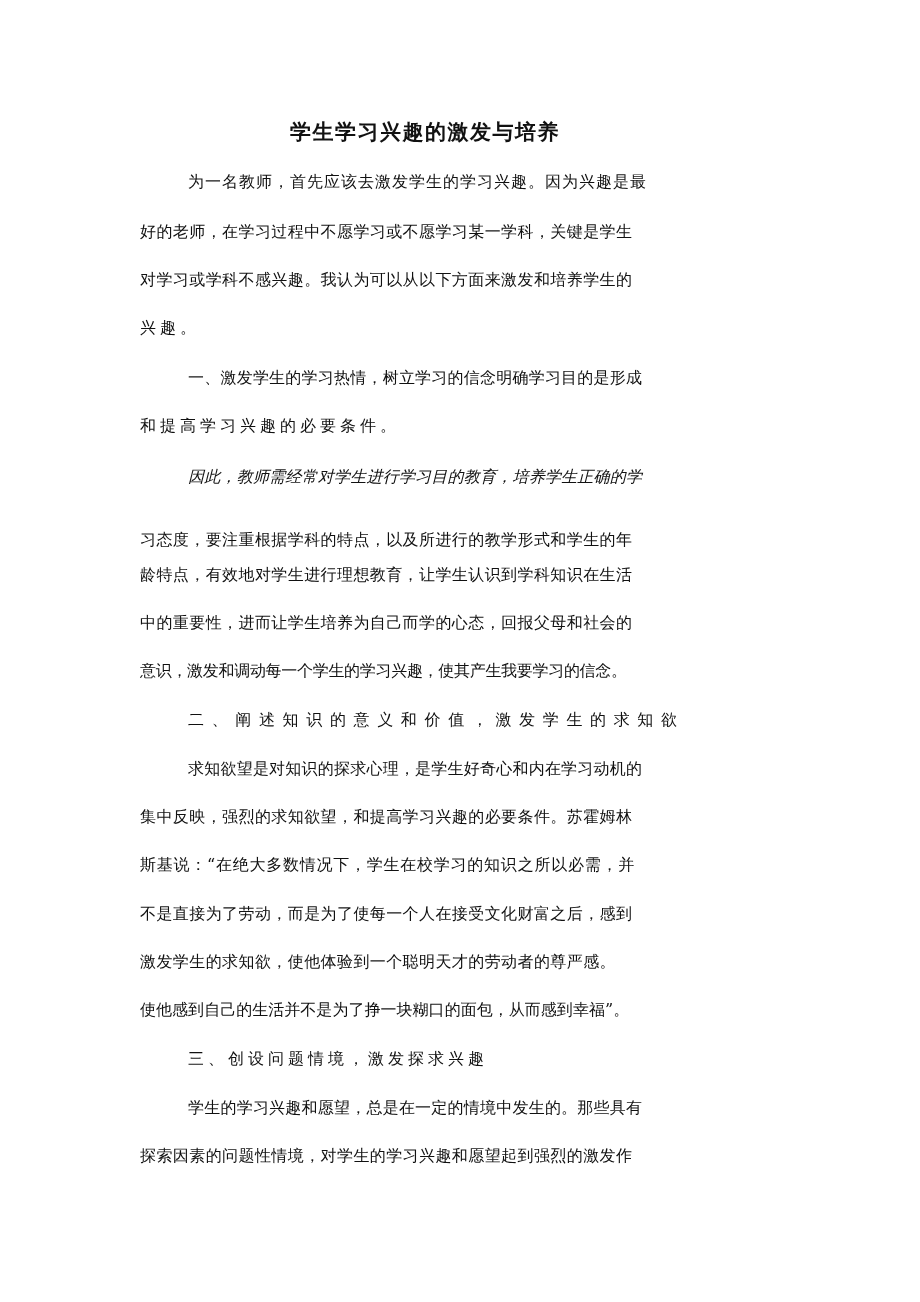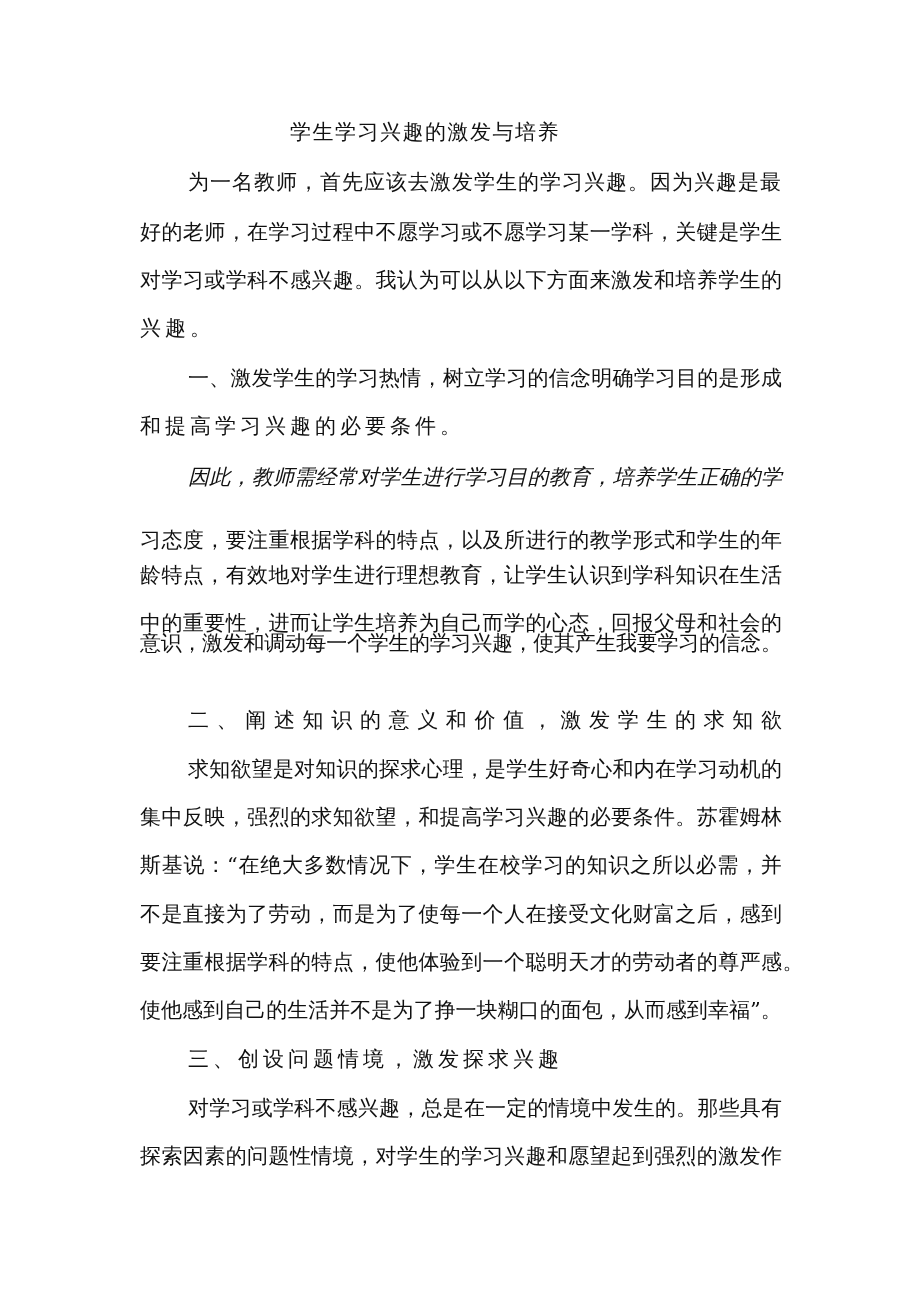--- a/index.html
+++ b/index.html
@@ -1,43 +1,43 @@
 <!DOCTYPE html>
 <html><head>
   <meta charset="utf-8">
   <style>
     html, body { margin: 0; padding: 0; background: #ffffff; }
     body { width: 920px; height: 1302px; position: relative; overflow: hidden;
       font-family: "DejaVu Serif", "Liberation Serif", serif; color: #111; }
     .page { position: absolute; left: 140px; top: 0; width: 642px; }
-    .title { position: absolute; top: 118px; left: 150px; font-size: 21px; letter-spacing: 1.5px; white-space: nowrap; }
-    .line { position: absolute; left: 0; font-size: 21px; white-space: nowrap; height: 30px; line-height: 30px; }
+    .title { position: absolute; top: 118px; left: 150px; font-size: 21px; letter-spacing: 1.5px; white-space: nowrap; font-weight: bold; }
+    .line { position: absolute; left: 0; font-size: 16px; white-space: nowrap; height: 30px; line-height: 30px; }
     .indent { padding-left: 48px; }
   </style>
 </head>
 <body>
 
 <div class="page">
   <div class="title">学生学习兴趣的激发与培养</div>
   <div id="body-lines">
       <div class="line indent" style="top: 167px; letter-spacing: 1px;"> 为一名教师，首先应该去激发学生的学习兴趣。因为兴趣是最</div>
       <div class="line" style="top: 217px; letter-spacing: 0.413793px;">好的老师，在学习过程中不愿学习或不愿学习某一学科，关键是学生</div>
       <div class="line" style="top: 265px; letter-spacing: 0.413793px;">对学习或学科不感兴趣。我认为可以从以下方面来激发和培养学生的</div>
       <div class="line" style="top: 313px; letter-spacing: 4px;">兴趣。</div>
       <div class="line indent" style="top: 363px; letter-spacing: 0.222222px;">一、激发学生的学习热情，树立学习的信念明确学习目的是形成</div>
       <div class="line" style="top: 411px; letter-spacing: 4px; text-align: center;">和提高学习兴趣的必要条件。</div>
       <div class="line indent" style="top: 462px; letter-spacing: 0.222222px; font-style: italic;">因此，教师需经常对学生进行学习目的教育，培养学生正确的学</div>
       <div class="line" style="top: 511px; letter-spacing: 0.413793px; margin-top: 14px;">习态度，要注重根据学科的特点，以及所进行的教学形式和学生的年</div>
       <div class="line" style="top: 560px; letter-spacing: 0.413793px;">龄特点，有效地对学生进行理想教育，让学生认识到学科知识在生活</div>
       <div class="line" style="top: 608px; letter-spacing: 0.413793px;">中的重要性，进而让学生培养为自己而学的心态，回报父母和社会的</div>
-      <div class="line" style="top: 628px; letter-spacing: -0.3px;">意识，激发和调动每一个学生的学习兴趣，使其产生我要学习的信念。</div>
+      <div class="line" style="top: 656px; letter-spacing: -0.3px;">意识，激发和调动每一个学生的学习兴趣，使其产生我要学习的信念。</div>
       <div class="line indent" style="top: 705px; letter-spacing: 7.65px;">二、阐述知识的意义和价值，激发学生的求知欲</div>
       <div class="line indent" style="top: 754px; letter-spacing: 0.222222px;">求知欲望是对知识的探求心理，是学生好奇心和内在学习动机的</div>
       <div class="line" style="top: 802px; letter-spacing: 0.413793px;">集中反映，强烈的求知欲望，和提高学习兴趣的必要条件。苏霍姆林</div>
       <div class="line" style="top: 850px; letter-spacing: 0.758621px;">斯基说：“在绝大多数情况下，学生在校学习的知识之所以必需，并</div>
       <div class="line" style="top: 899px; letter-spacing: 0.413793px;">不是直接为了劳动，而是为了使每一个人在接受文化财富之后，感到</div>
-      <div class="line" style="top: 947px; letter-spacing: 0.413793px;">要注重根据学科的特点，使他体验到一个聪明天才的劳动者的尊严感。</div>
+      <div class="line" style="top: 947px; letter-spacing: 0.413793px;">激发学生的求知欲，使他体验到一个聪明天才的劳动者的尊严感。</div>
       <div class="line" style="top: 995px; letter-spacing: 0.0333333px;">使他感到自己的生活并不是为了挣一块糊口的面包，从而感到幸福”。</div>
       <div class="line indent" style="top: 1044px; letter-spacing: 4px;">三、创设问题情境，激发探求兴趣</div>
-      <div class="line indent" style="top: 1093px; letter-spacing: 0.222222px;">对学习或学科不感兴趣，总是在一定的情境中发生的。那些具有</div>
+      <div class="line indent" style="top: 1093px; letter-spacing: 0.222222px;">学生的学习兴趣和愿望，总是在一定的情境中发生的。那些具有</div>
       <div class="line" style="top: 1141px; letter-spacing: 0.413793px;">探索因素的问题性情境，对学生的学习兴趣和愿望起到强烈的激发作</div>
     </div>
 </div>
 
 </body></html>

